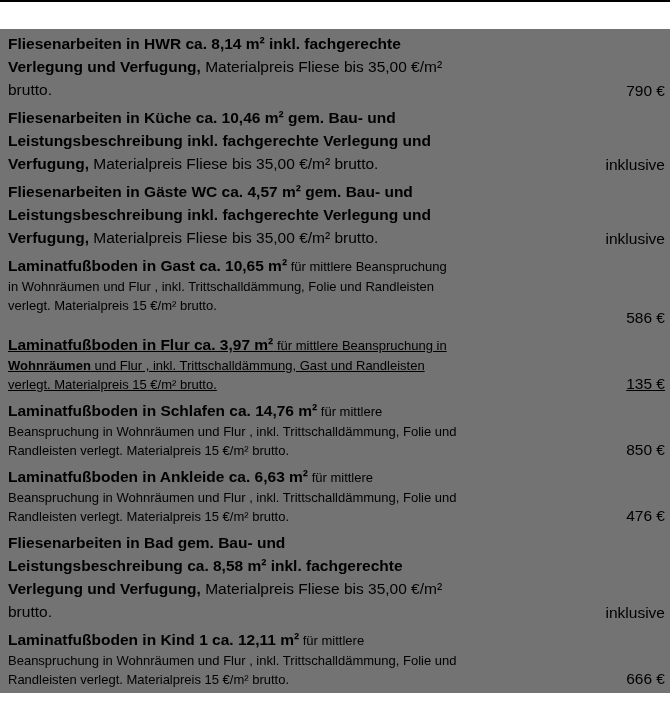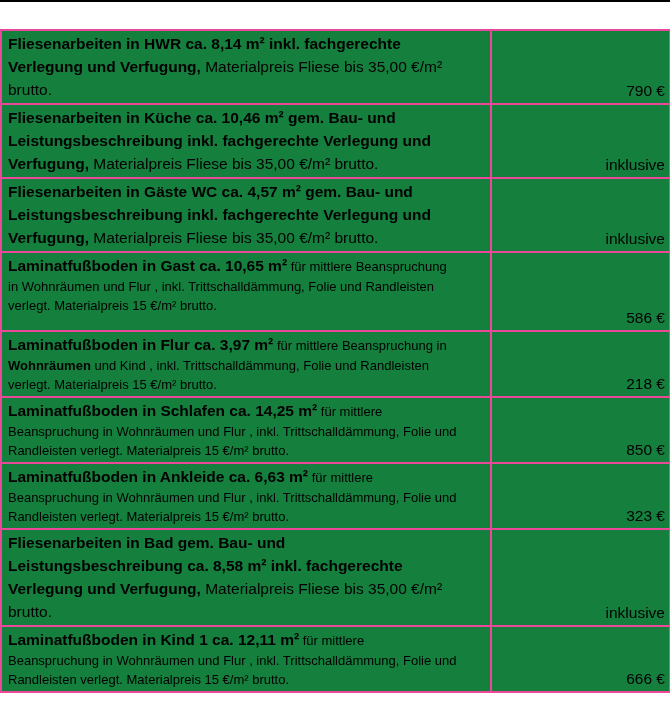--- a/index.html
+++ b/index.html
@@ -28,22 +28,22 @@
   }
   table.cost-table {
     position: absolute;
     left: 0;
     top: 29px;
     width: 669px;
     border-collapse: collapse;
     table-layout: fixed;
   }
   table.cost-table td {
-    background: #15803d;
-    border: 2px solid #ec4899;
+    background: #737373;
+    border: 2px solid #737373;
     box-sizing: border-box;
   }
   td.desc {
     vertical-align: top;
     padding: 1px 2px 2px 6px;
     white-space: nowrap;
     overflow: hidden;
   }
   td.price {
     vertical-align: bottom;
@@ -54,21 +54,21 @@
   }
   .lg { font-size: 15.5px; line-height: 23px; }
   .sm { font-size: 13px; line-height: 19px; }
   .b  { font-weight: bold; }
   
   tr.r0 { height: 70px; }
   tr.r1 { height: 74px; margin-left: 40px; }
   tr.r2 { height: 73px; margin-top: 36px; }
   tr.r3 { height: 79px; }
   tr.r4 { height: 24px; }
-  tr.r5 { height: 64px; }
+  tr.r5 { height: 64px; text-decoration: underline; }
   tr.r6 { height: 65px; }
   tr.r7 { height: 65px; }
   tr.r8 { height: 75px; }
   tr.r9 { height: 66px; }
 </style>
 </head>
 <body>
 
 <div class="page">
 
@@ -90,30 +90,30 @@
       </tr>
       <tr class="r2">
         <td class="desc"><span><span class="b lg">Fliesenarbeiten in Gäste WC ca. 4,57 m² gem. Bau- und</span><br><span class="b lg">Leistungsbeschreibung inkl. fachgerechte Verlegung und</span><br><span class="b lg">Verfugung,</span><span class="lg"> Materialpreis Fliese bis 35,00 €/m² brutto.</span></span></td>
         <td class="price"><span>inklusive</span></td>
       </tr>
       <tr class="r3">
         <td class="desc"><span><span class="b lg">Laminatfußboden in Gast ca. 10,65 m²</span><span class="sm"> für mittlere Beanspruchung</span><br><span class="sm">in Wohnräumen und Flur , inkl. Trittschalldämmung, Folie und Randleisten</span><br><span class="sm">verlegt. Materialpreis 15 €/m² brutto.</span></span></td>
         <td class="price"><span>586 €</span></td>
       </tr>
       <tr class="r5">
-        <td class="desc"><span><span class="b lg">Laminatfußboden in Flur ca. 3,97 m²</span><span class="sm"> für mittlere Beanspruchung in</span><br><span class="b sm">Wohnräumen</span><span class="sm"> und Kind , inkl. Trittschalldämmung, Folie und Randleisten</span><br><span class="sm">verlegt. Materialpreis 15 €/m² brutto.</span></span></td>
-        <td class="price"><span>218 €</span></td>
+        <td class="desc"><span><span class="b lg">Laminatfußboden in Flur ca. 3,97 m²</span><span class="sm"> für mittlere Beanspruchung in</span><br><span class="b sm">Wohnräumen</span><span class="sm"> und Flur , inkl. Trittschalldämmung, Gast und Randleisten</span><br><span class="sm">verlegt. Materialpreis 15 €/m² brutto.</span></span></td>
+        <td class="price"><span>135 €</span></td>
       </tr>
       <tr class="r6">
-        <td class="desc"><span><span class="b lg">Laminatfußboden in Schlafen ca. 14,25 m²</span><span class="sm"> für mittlere</span><br><span class="sm">Beanspruchung in Wohnräumen und Flur , inkl. Trittschalldämmung, Folie und</span><br><span class="sm">Randleisten verlegt. Materialpreis 15 €/m² brutto.</span></span></td>
+        <td class="desc"><span><span class="b lg">Laminatfußboden in Schlafen ca. 14,76 m²</span><span class="sm"> für mittlere</span><br><span class="sm">Beanspruchung in Wohnräumen und Flur , inkl. Trittschalldämmung, Folie und</span><br><span class="sm">Randleisten verlegt. Materialpreis 15 €/m² brutto.</span></span></td>
         <td class="price"><span>850 €</span></td>
       </tr>
       <tr class="r7">
         <td class="desc"><span><span class="b lg">Laminatfußboden in Ankleide ca. 6,63 m²</span><span class="sm"> für mittlere</span><br><span class="sm">Beanspruchung in Wohnräumen und Flur , inkl. Trittschalldämmung, Folie und</span><br><span class="sm">Randleisten verlegt. Materialpreis 15 €/m² brutto.</span></span></td>
-        <td class="price"><span>323 €</span></td>
+        <td class="price"><span>476 €</span></td>
       </tr>
       <tr class="r8">
         <td class="desc"><span><span class="b lg">Fliesenarbeiten in Bad gem. Bau- und</span><br><span class="b lg">Leistungsbeschreibung ca. 8,58 m² inkl. fachgerechte</span><br><span class="b lg">Verlegung und Verfugung,</span><span class="lg"> Materialpreis Fliese bis 35,00 €/m²</span><br><span class="lg">brutto.</span></span></td>
         <td class="price"><span>inklusive</span></td>
       </tr>
       <tr class="r9">
         <td class="desc"><span><span class="b lg">Laminatfußboden in Kind 1 ca. 12,11 m²</span><span class="sm"> für mittlere</span><br><span class="sm">Beanspruchung in Wohnräumen und Flur , inkl. Trittschalldämmung, Folie und</span><br><span class="sm">Randleisten verlegt. Materialpreis 15 €/m² brutto.</span></span></td>
         <td class="price"><span>666 €</span></td>
       </tr>
     </tbody>

